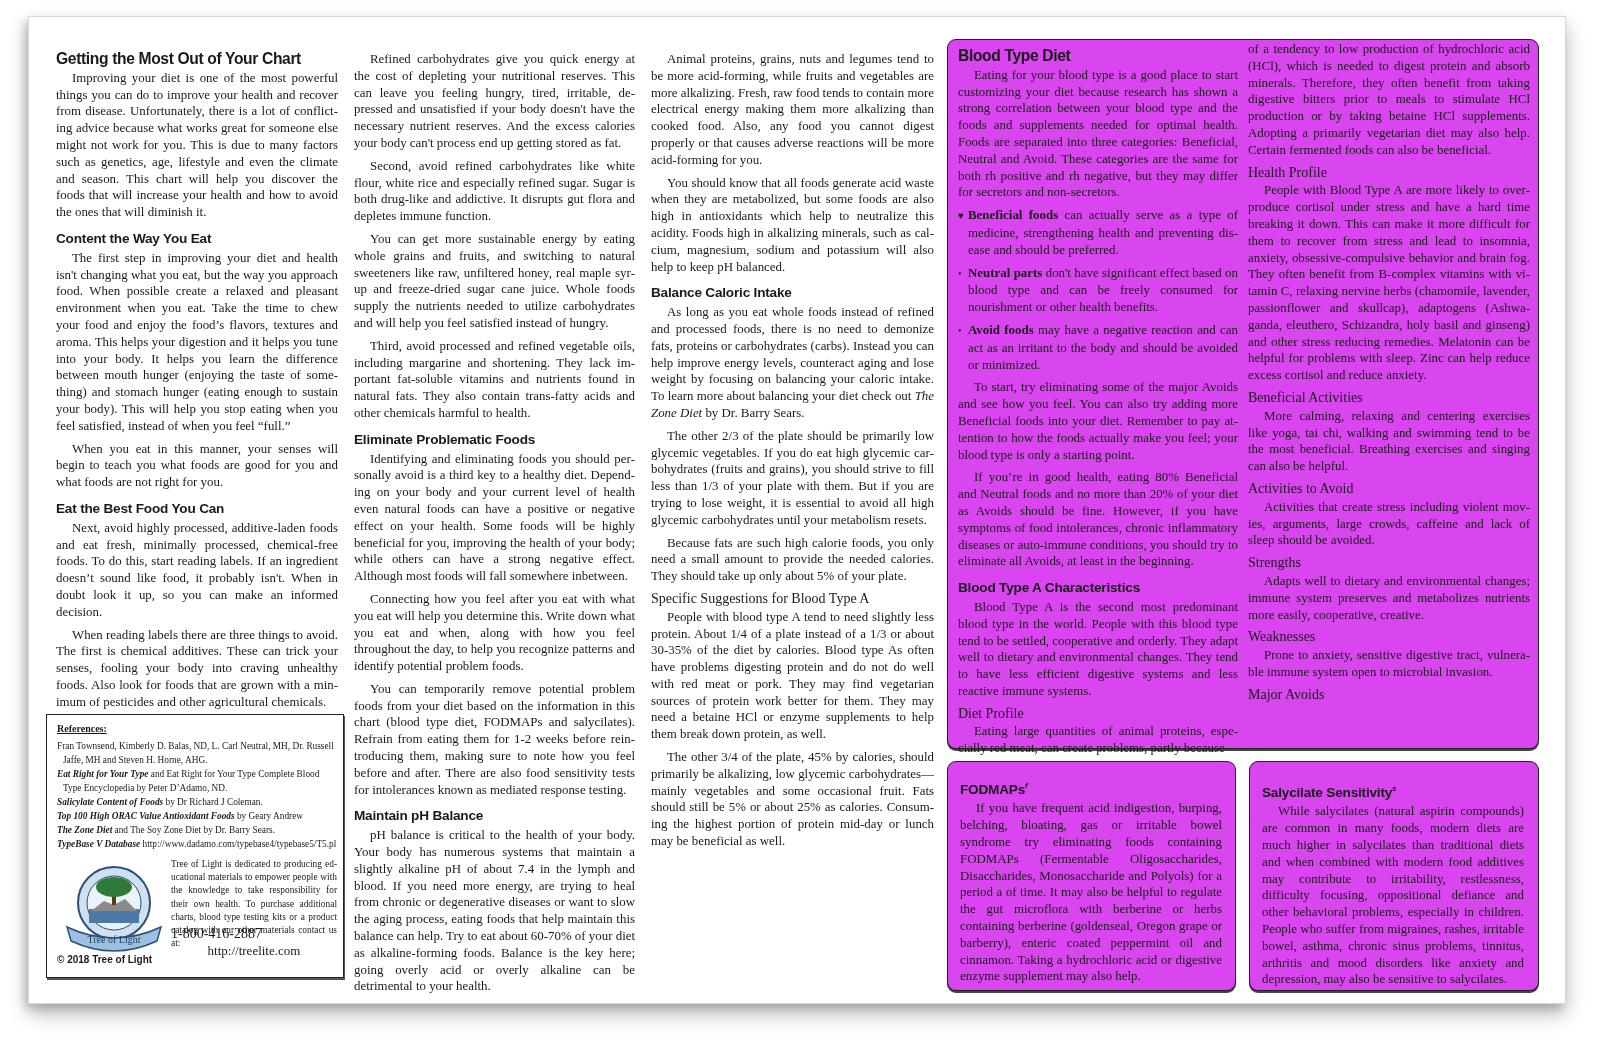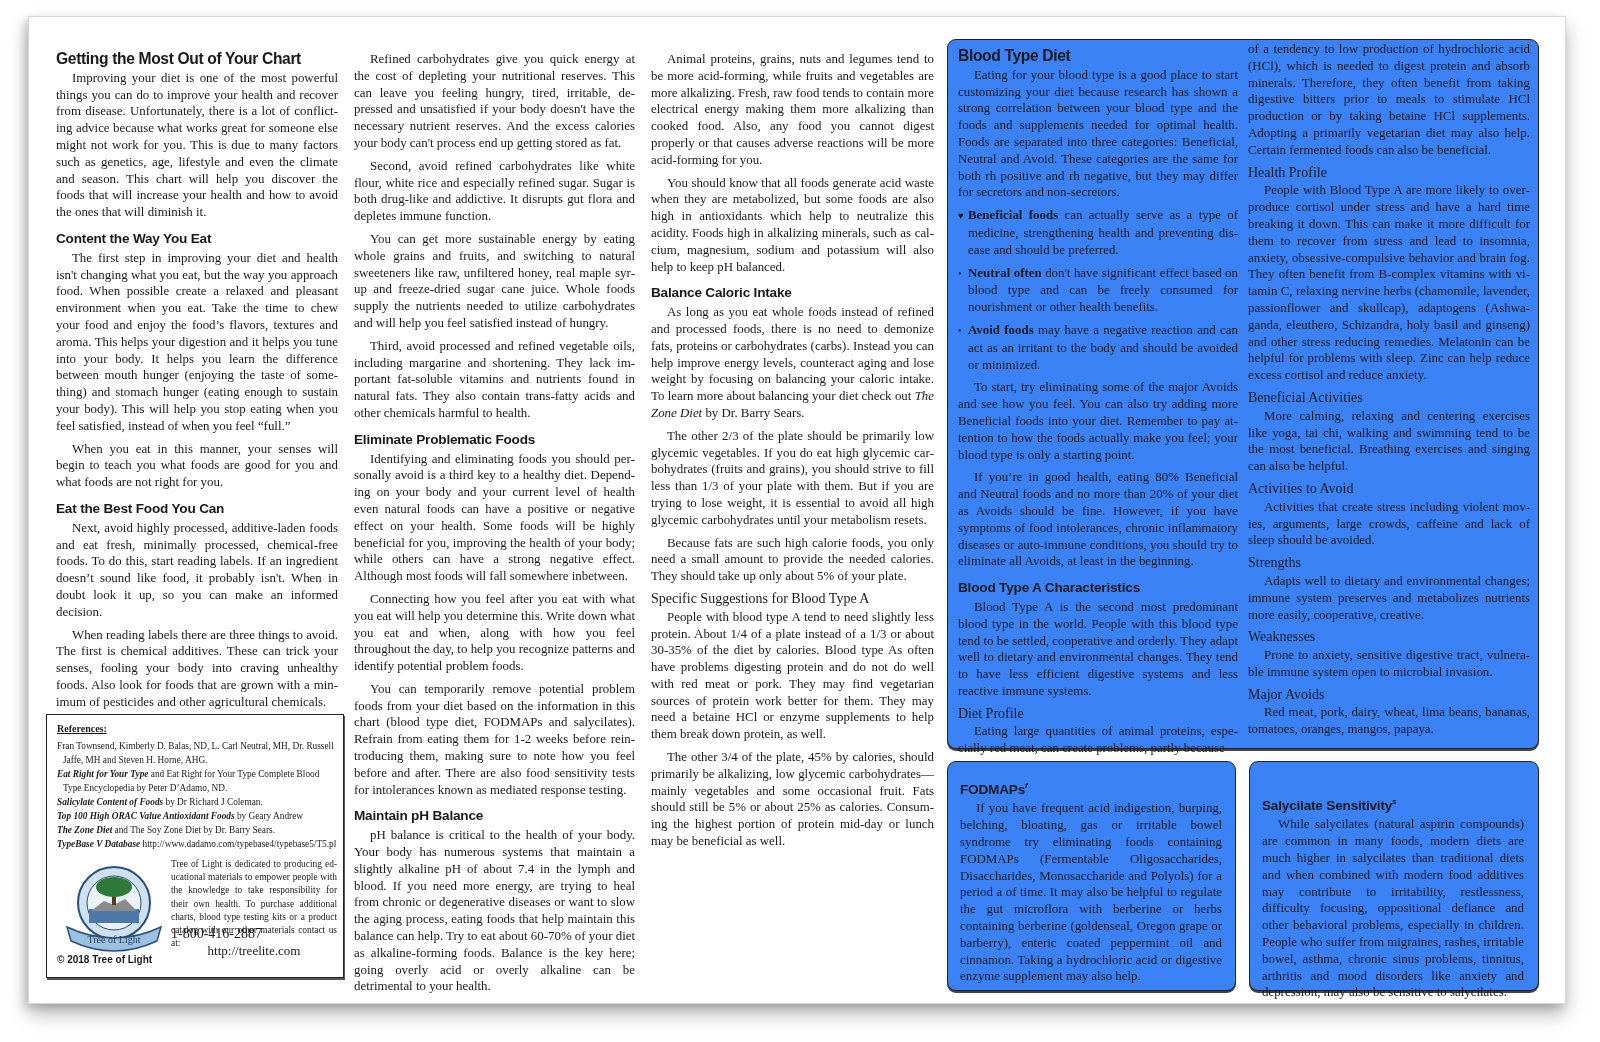--- a/index.html
+++ b/index.html
@@ -24,21 +24,21 @@
     font-size: 17px; margin: 0 0 2px 0; letter-spacing: -0.4px; transform: scaleX(0.92); transform-origin: left;
   }
   h2.sec {
     font-family: "Liberation Sans", "DejaVu Sans", sans-serif; font-weight: bold;
     font-size: 13.6px; margin: 10px 0 2px 0; letter-spacing: -0.2px;
   }
   h3.sub { font-family: "Liberation Serif", serif; font-weight: normal; font-size: 14px; margin: 4px 0 1px 0; }
   sup { font-size: 8px; font-style: italic; }
   .box {
     position: absolute; border: 1.5px solid #222; border-radius: 9px;
-    box-shadow: 0 2px 0 #444; background: #3b82f6;
+    box-shadow: 0 2px 0 #444; background: #d946ef;
   }
   .bt { left: 918px; top: 22px; width: 590px; height: 708px; }
   .bt .inner { position: absolute; left: 10px; top: 8px; width: 280px; font-size: 12.9px; line-height: 16.8px; text-align: justify; }
   .fod { left: 918px; top: 744px; width: 287px; height: 228px; }
   .sal { left: 1220px; top: 744px; width: 288px; height: 228px; }
   .fod .inner, .sal .inner { position: absolute; left: 12px; top: 6px; width: 262px; font-size: 12.9px; line-height: 16.8px; text-align: justify; }
   .bullet { margin: 4px 0 6px 0; padding-left: 10px; text-indent: -10px; }
   .bullet b { font-weight: bold; }
   .bullet .dot { display: inline-block; width: 10px; text-indent: 0; font-size: 10px; }
   .refs {
@@ -121,21 +121,21 @@
     <h3 class="sub">Specific Suggestions for Blood Type A</h3>
     <p>People with blood type A tend to need slightly less protein. About 1/4 of a plate instead of a 1/3 or about 30-35% of the diet by calories. Blood type As often have problems digesting protein and do not do well with red meat or pork. They may find vegetarian sources of protein work better for them. They may need a betaine HCl or enzyme supplements to help them break down protein, as well.</p>
     <p>The other 3/4 of the plate, 45% by calories, should primarily be alkalizing, low glycemic carbohydrates—mainly vegetables and some occasional fruit. Fats should still be 5% or about 25% as calories. Consum­ing the highest portion of protein mid-day or lunch may be beneficial as well.</p>
   </div>
 
   <div class="box bt">
     <div class="inner">
       <h1 class="big">Blood Type Diet</h1>
       <p>Eating for your blood type is a good place to start customizing your diet because research has shown a strong correlation between your blood type and the foods and supplements needed for optimal health. Foods are separated into three categories: Beneficial, Neutral and Avoid. These categories are the same for both rh positive and rh negative, but they may differ for secretors and non-secretors.</p>
       <div class="bullet"><span class="dot">♥</span><b>Beneficial foods</b><span> can actually serve as a type of medicine, strengthening health and preventing dis­ease and should be preferred.</span></div>
-      <div class="bullet"><span class="dot">•</span><b>Neutral often</b><span> don't have significant effect based on blood type and can be freely consumed for nourishment or other health benefits.</span></div>
+      <div class="bullet"><span class="dot">•</span><b>Neutral parts</b><span> don't have significant effect based on blood type and can be freely consumed for nourishment or other health benefits.</span></div>
       <div class="bullet"><span class="dot">•</span><b>Avoid foods</b><span> may have a negative reaction and can act as an irritant to the body and should be avoided or minimized.</span></div>
       <p>To start, try eliminating some of the major Avoids and see how you feel. You can also try adding more Beneficial foods into your diet. Remember to pay at­tention to how the foods actually make you feel; your blood type is only a starting point.</p>
       <p>If you’re in good health, eating 80% Beneficial and Neutral foods and no more than 20% of your diet as Avoids should be fine. However, if you have symptoms of food intolerances, chronic inflammato­ry diseases or auto-immune conditions, you should try to eliminate all Avoids, at least in the beginning.</p>
       <h2 class="sec">Blood Type A Characteristics</h2>
       <p>Blood Type A is the second most predominant blood type in the world. People with this blood type tend to be settled, cooperative and orderly. They adapt well to dietary and environmental changes. They tend to have less efficient digestive systems and less reactive immune systems.</p>
       <h3 class="sub">Diet Profile</h3>
       <p>Eating large quantities of animal proteins, espe­cially red meat, can create problems, partly because</p>
     </div>
   </div>
 
@@ -145,30 +145,29 @@
     <p>People with Blood Type A are more likely to over­produce cortisol under stress and have a hard time breaking it down. This can make it more difficult for them to recover from stress and lead to insomnia, anxiety, obsessive-compulsive behavior and brain fog. They often benefit from B-complex vitamins with vi­tamin C, relaxing nervine herbs (chamomile, laven­der, passionflower and skullcap), adaptogens (Ashwa­ganda, eleuthero, Schizandra, holy basil and ginseng) and other stress reducing remedies. Melatonin can be helpful for problems with sleep. Zinc can help reduce excess cortisol and reduce anxiety.</p>
     <h3 class="sub">Beneficial Activities</h3>
     <p>More calming, relaxing and centering exercises like yoga, tai chi, walking and swimming tend to be the most beneficial. Breathing exercises and singing can also be helpful.</p>
     <h3 class="sub">Activities to Avoid</h3>
     <p>Activities that create stress including violent mov­ies, arguments, large crowds, caffeine and lack of sleep should be avoided.</p>
     <h3 class="sub">Strengths</h3>
     <p>Adapts well to dietary and environmental chang­es; immune system preserves and metabolizes nutri­ents more easily, cooperative, creative.</p>
     <h3 class="sub">Weaknesses</h3>
     <p>Prone to anxiety, sensitive digestive tract, vulnera­ble immune system open to microbial invasion.</p>
     <h3 class="sub">Major Avoids</h3>
-    <p>Red meat, pork, dairy, wheat, lima beans, bananas, tomatoes, oranges, mangos, papaya.</p>
   </div>
 
   <div class="box fod">
     <div class="inner">
       <h2 class="sec" style="margin-top:10px"><span>FODMAPs</span><sup>f</sup></h2>
       <p>If you have frequent acid indigestion, burping, belching, bloating, gas or irritable bowel syndrome try eliminating foods containing FODMAPs (Fer­mentable Oligosaccharides, Disaccharides, Mono­saccharide and Polyols) for a period a of time. It may also be helpful to regulate the gut microflora with berberine or herbs containing berberine (gold­enseal, Oregon grape or barberry), enteric coated peppermint oil and cinnamon. Taking a hydrochlo­ric acid or digestive enzyme supplement may also help.</p>
     </div>
   </div>
 
   <div class="box sal">
     <div class="inner">
-      <h2 class="sec" style="margin-top:26px"><span>Salycilate Sensitivity</span><sup>s</sup></h2>
+      <h2 class="sec" style="margin-top:13px"><span>Salycilate Sensitivity</span><sup>s</sup></h2>
       <p>While salycilates (natural aspirin compounds) are common in many foods, modern diets are much higher in salycilates than traditional diets and when combined with modern food additives may contribute to irritability, restlessness, difficulty focusing, oppositional defiance and other behav­ioral problems, especially in children. People who suffer from migraines, rashes, irritable bowel, asth­ma, chronic sinus problems, tinnitus, arthritis and mood disorders like anxiety and depression, may also be sensitive to salycilates.</p>
     </div>
   </div>
 
 </div>
 
 </body></html>

